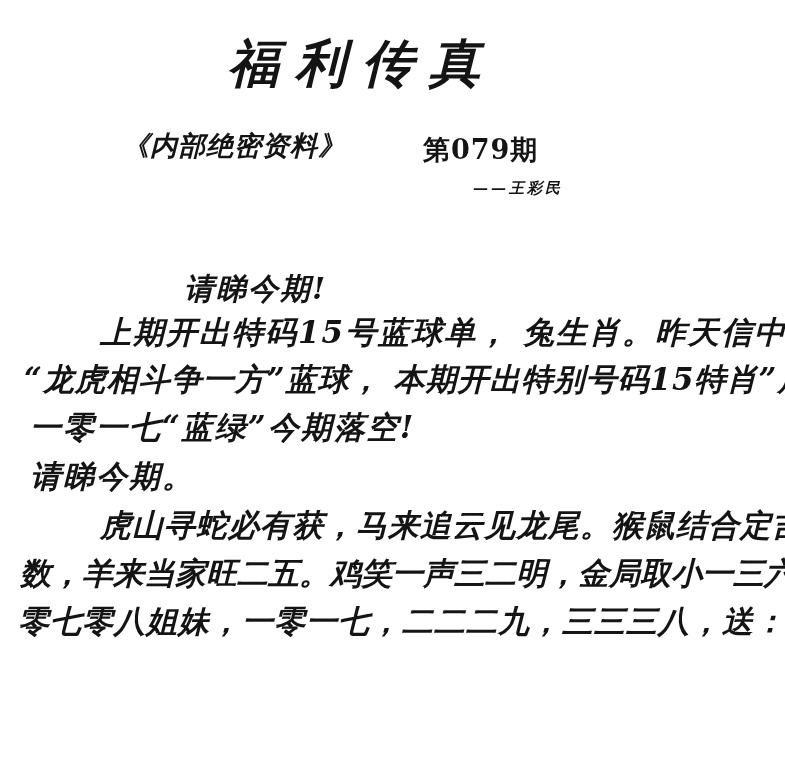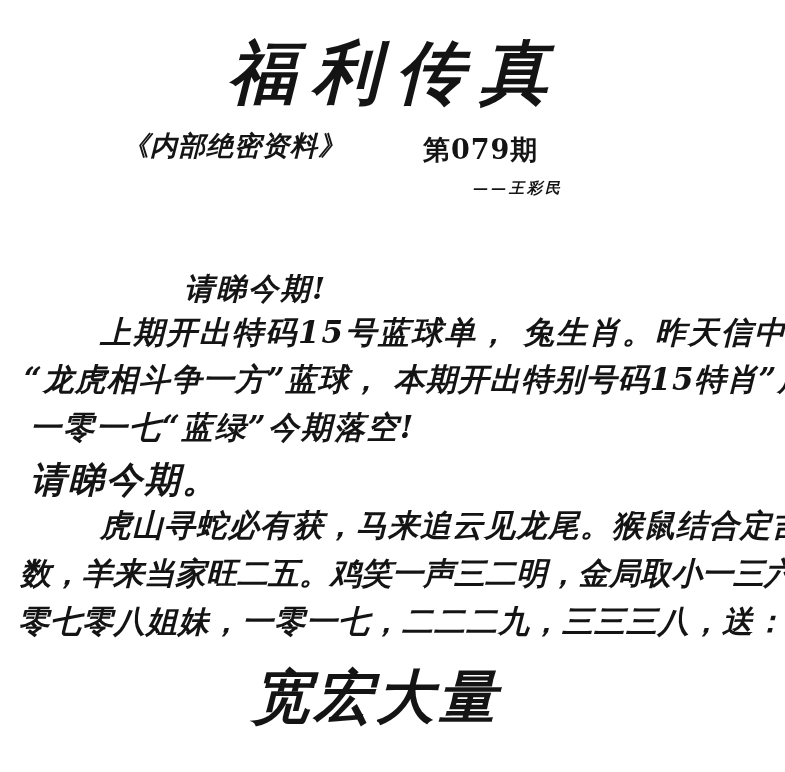--- a/index.html
+++ b/index.html
@@ -20,21 +20,21 @@
     position: absolute;
     white-space: nowrap;
     font-weight: bold;
     font-style: italic;
     color: #141414;
     line-height: 1;
   }
   .title {
     left: 228px;
     top: 38px;
-    font-size: 68px;
+    font-size: 51px;
     letter-spacing: 16px;
   }
   .classified {
     left: 122px;
     top: 132px;
     font-size: 27px;
     letter-spacing: 1px;
   }
   .issue {
     left: 423px;
@@ -58,21 +58,21 @@
   }
   .greeting {
     left: 184px;
     top: 274px;
     font-size: 30px;
     letter-spacing: 2px;
   }
   .l-shangqi   { left: 100px; top: 317px; font-size: 31px; letter-spacing: 2px; }
   .l-longhu    { left: 24px;  top: 364px; font-size: 31px; letter-spacing: 1px; }
   .l-miangaosu { left: 30px;  top: 412px; font-size: 31px; letter-spacing: 2px; }
-  .l-qingdi    { left: 30px;  top: 461px; font-size: 36px; letter-spacing: 2px; }
+  .l-qingdi    { left: 30px;  top: 461px; font-size: 31px; letter-spacing: 2px; }
   .l-hushan    { left: 100px; top: 510px; font-size: 31px; letter-spacing: 1px; }
   .l-shu       { left: 20px;  top: 558px; font-size: 31px; letter-spacing: 0px; }
   .l-lingqi    { left: 18px;  top: 606px; font-size: 31px; letter-spacing: 1px; }
   .footer {
     left: 252px;
     top: 668px;
     font-size: 58px;
     letter-spacing: 4px;
   }
 </style>
@@ -99,15 +99,14 @@
   <div class="cal l-miangaosu">一零一七“蓝绿”今期落空!</div>
 
   <div class="cal l-qingdi">请睇今期。</div>
 
   <div class="cal l-hushan">虎山寻蛇必有获，马来追云见龙尾。猴鼠结合定吉</div>
 
   <div class="cal l-shu">数，羊来当家旺二五。鸡笑一声三二明，金局取小一三六。</div>
 
   <div class="cal l-lingqi">零七零八姐妹，一零一七，二二二九，三三三八，送：蓝绿</div>
 
-  <div class="cal footer">宽宏大量</div>
 
 </div>
 
 </body></html>

